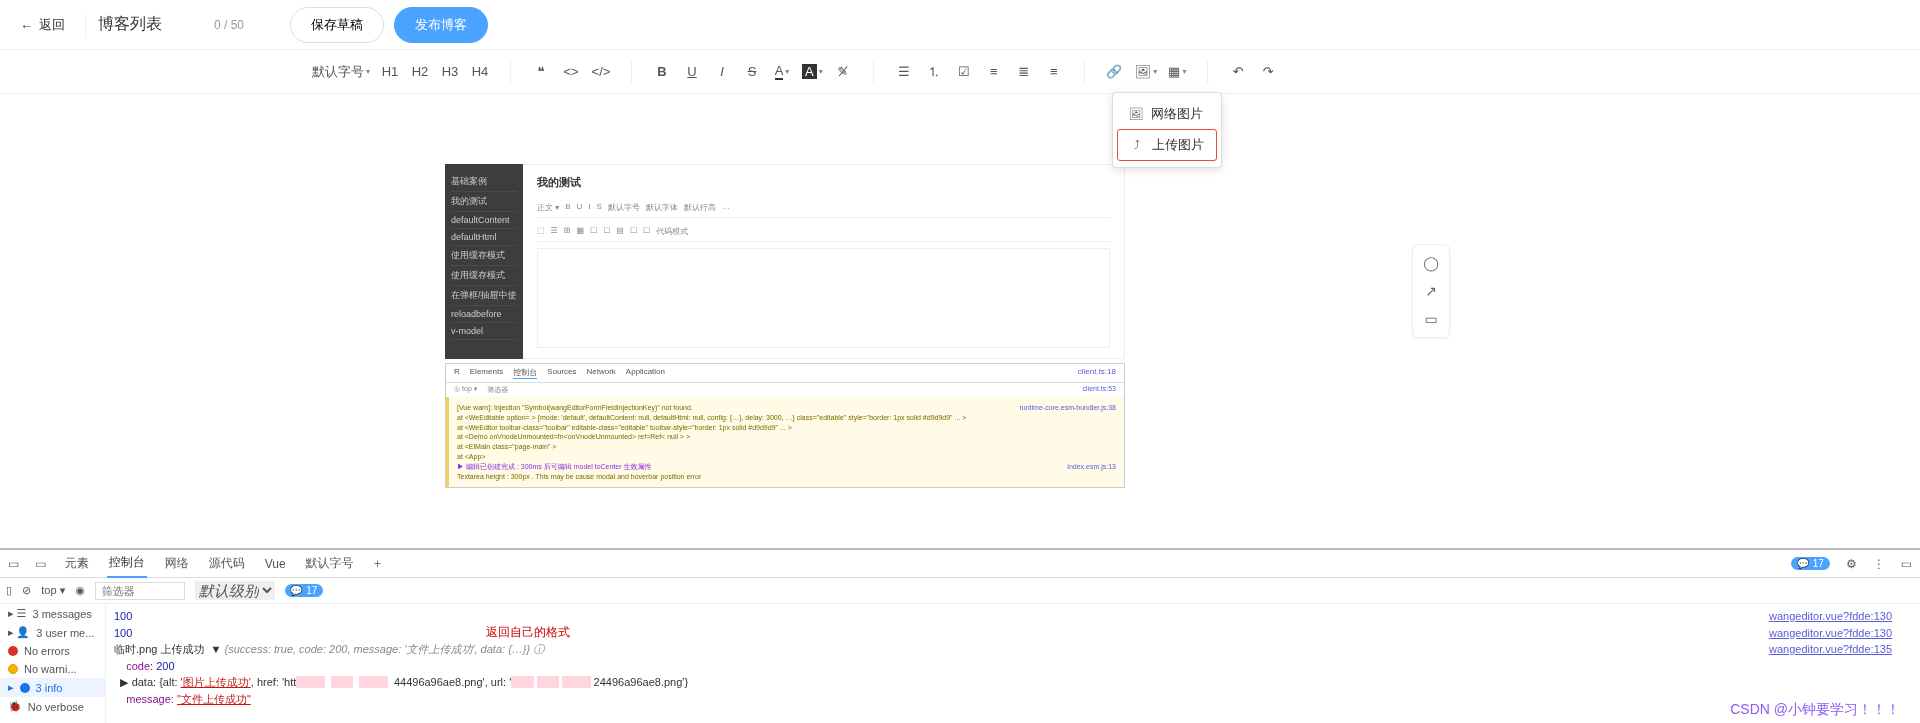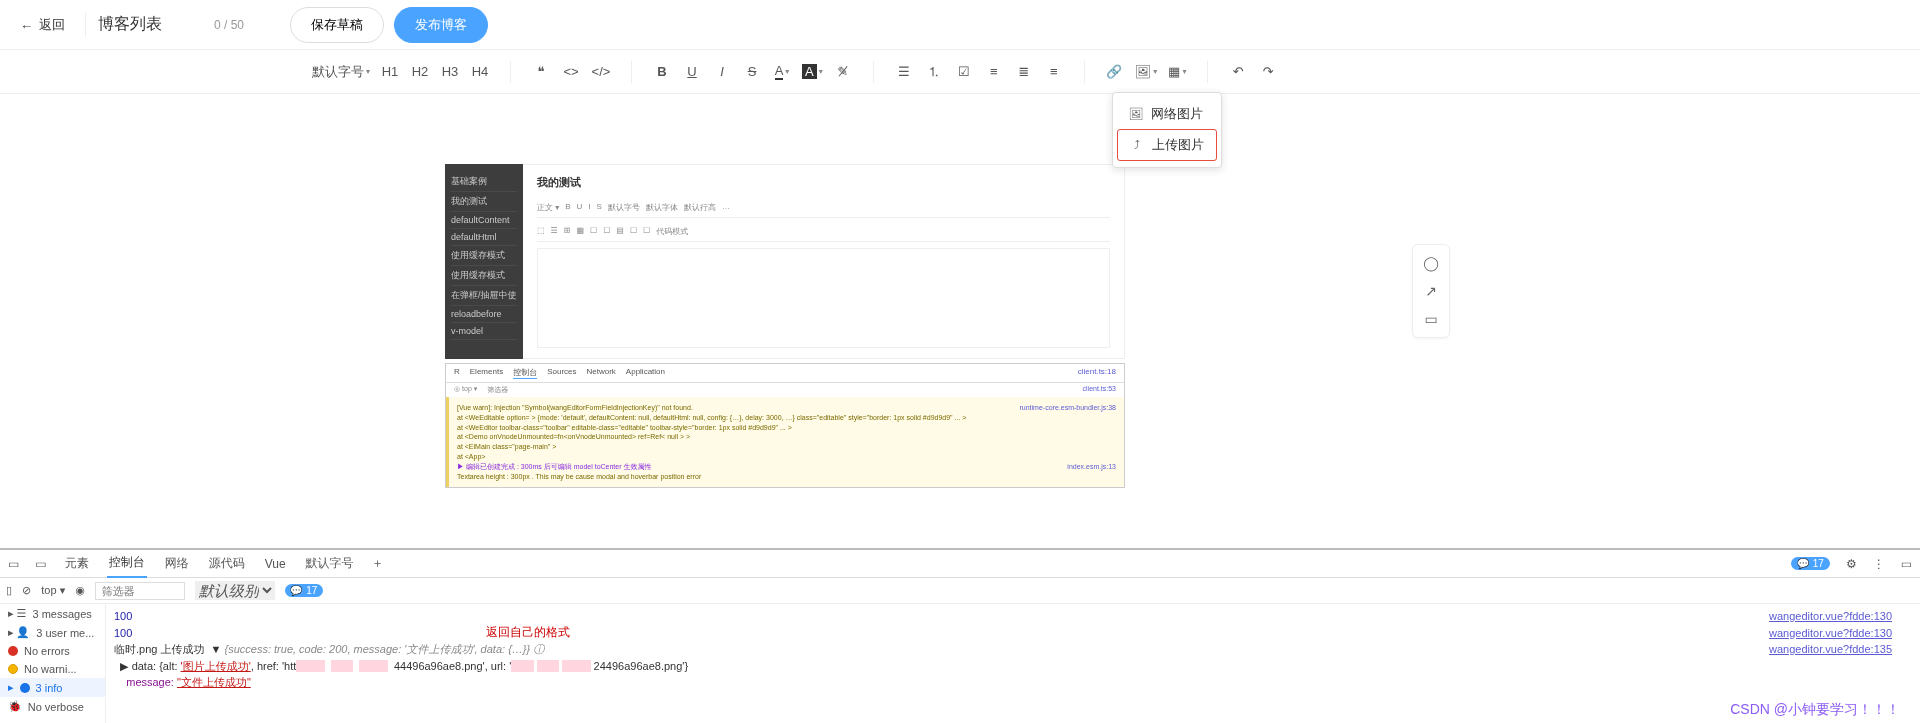--- a/index.html
+++ b/index.html
@@ -281,20 +281,21 @@
             <span>No warni...</span>
           </div>
         <div class="row sel">▸ <span class="dot-blue"></span><span>3 info</span></div>
         <div class="row">🐞 <span>No verbose</span></div>
       </div>
       <div class="dt-console">
         <div class="red-anno">返回自己的格式</div>
         <div class="ln"><span class="clink">wangeditor.vue?fdde:130</span><span class="cblue">100</span></div>
         <div class="ln"><span class="clink">wangeditor.vue?fdde:130</span><span class="cblue">100</span></div>
         <div class="ln"><span class="clink">wangeditor.vue?fdde:135</span><span>临时.png 上传成功  ▼ </span><span class="cgray" style="font-style:italic">{success: true, code: 200, message: '文件上传成功', data: {…}} ⓘ</span></div>
+        <div class="ln"><span class="cpurple">    code</span>: <span class="cblue">200</span></div>
         <div class="ln"><span>  ▶ data: {alt: </span><span class="cred">'图片上传成功'</span><span>, href: 'htt</span><span class="pink">        </span>  <span class="pink">      </span>  <span class="pink">        </span>  <span>44496a96ae8.png', url: '</span><span class="pink">      </span> <span class="pink">      </span> <span class="pink">        </span> <span>24496a96ae8.png'}</span></div>
         <div class="ln"><span class="cpurple">    message: </span><span class="cred">"文件上传成功"</span></div>
 
       </div>
     </div>
   </div>
 
   <div class="watermark">CSDN @小钟要学习！！！</div>
 </div>
 

